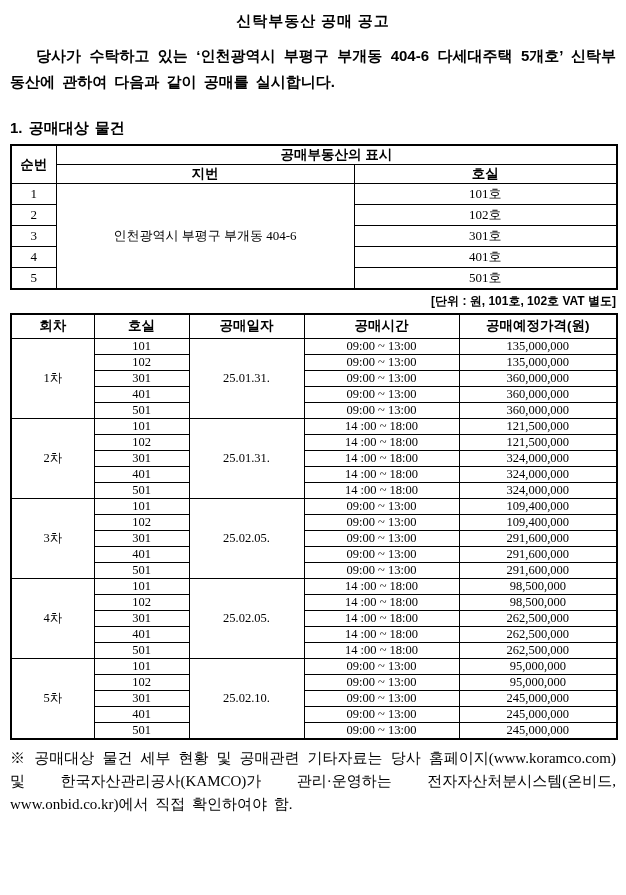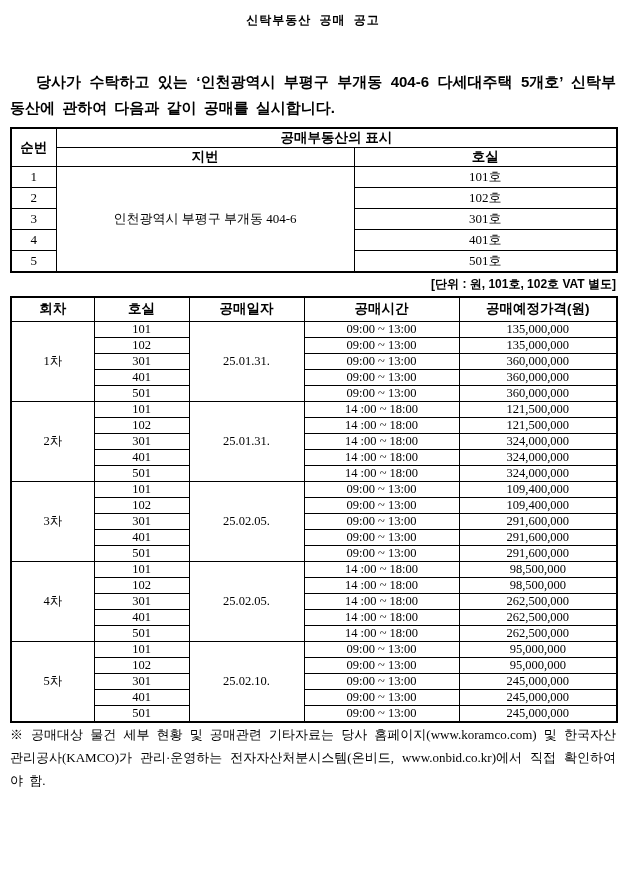--- a/index.html
+++ b/index.html
@@ -8,29 +8,29 @@
     width: 626px;
     height: 895px;
     color: #000;
     font-family: "Liberation Serif", serif;
     overflow: hidden;
   }
   .page { padding: 8px 10px 0 10px; width: 626px; }
 
   .doc-title {
     text-align: center;
-    font-family: Liberation Mono, monospace;
-    font-weight: bold;
-    font-size: 12px;
+    font-family: Liberation Serif, serif;
+    font-weight: bold;
+    font-size: 15px;
     letter-spacing: 1px;
     margin-top: 4px;
   }
 
   .intro {
-    margin-top: 40px;
+    margin-top: 12px;
     font-family: "Liberation Sans", sans-serif;
     font-weight: bold;
     font-size: 15px;
     line-height: 26px;
     text-align: justify;
     text-indent: 26px;
     word-spacing: 3px;
   }
 
   .sec-heading {
@@ -76,35 +76,37 @@
     font-family: "Liberation Sans", sans-serif;
     font-weight: bold;
     font-size: 12px;
     margin: 3px 0 3px 0;
   }
 
   .schedule-table th { height: 25px; }
   .schedule-table td { height: 16px; font-size: 12.5px; }
 
   .footer-note {
-    font-size: 13px;
+    margin-top: 7px;
+    font-size: 15px;
     line-height: 23px;
     text-align: justify;
     word-spacing: 3px;
   }
 </style>
 </head>
 <body>
 
 <div class="page">
 
   <div class="doc-title">신탁부동산 공매 공고</div>
 
   <p class="intro">당사가 수탁하고 있는 ‘인천광역시 부평구 부개동 404-6 다세대주택 5개호’ 신탁부동산에 관하여 다음과 같이 공매를 실시합니다.</p>
 
+  <div class="sec-heading sec1-heading">1. 공매대상 물건</div>
 
   <table class="lots-table">
     <colgroup>
       <col style="width:45px">
       <col style="width:298px">
       <col style="width:263px">
     </colgroup>
     <thead>
       <tr>
         <th rowspan="2">순번</th>

